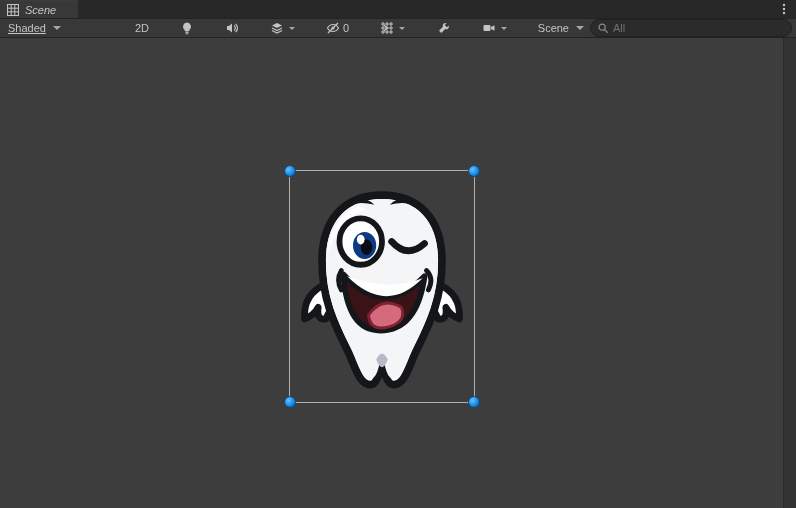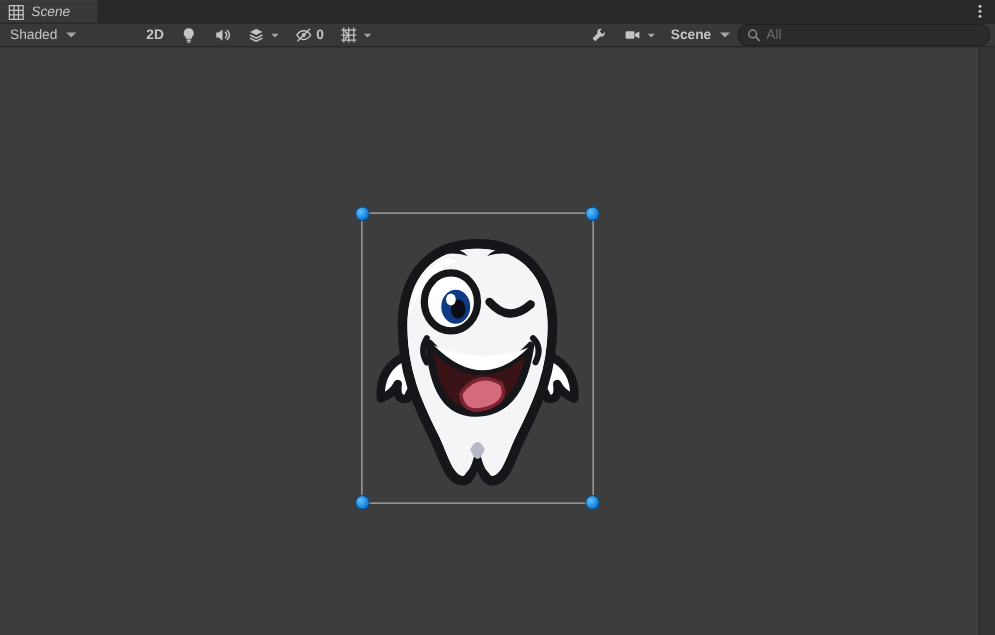--- a/index.html
+++ b/index.html
@@ -64,38 +64,38 @@
     display: inline-flex;
     align-items: center;
     justify-content: center;
     padding: 0 6px;
     color: #c4c4c4;
     border-radius: 2px;
     white-space: nowrap;
     gap: 3px;
     min-width: 14px;
   }
-  .tbtn + .tbtn { margin-left: 1px; font-weight: bold; }
+  .tbtn + .tbtn { margin-left: 19px; }
   .drop::after {
     content: "";
     display: inline-block;
     margin-left: 4px;
     border: 4px solid transparent;
     border-top-color: #a6a6a6;
     transform: translateY(2px);
   }
   .drop-small::after {
     content: "";
     display: inline-block;
     margin-left: 2px;
     border: 3px solid transparent;
     border-top-color: #a6a6a6;
     transform: translateY(2px);
   }
-  .shaded { width: 106px; justify-content: flex-start; padding-left: 4px; }
+  .shaded { width: 106px; justify-content: flex-start; padding-left: 4px; text-decoration: underline; }
   .spacer { flex: 1; }
   .search {
     height: 18px;
     width: 202px;
     background: #2b2b2b;
     border: 1px solid #212121;
     border-radius: 12px;
     display: flex;
     align-items: center;
     padding: 0 6px;

